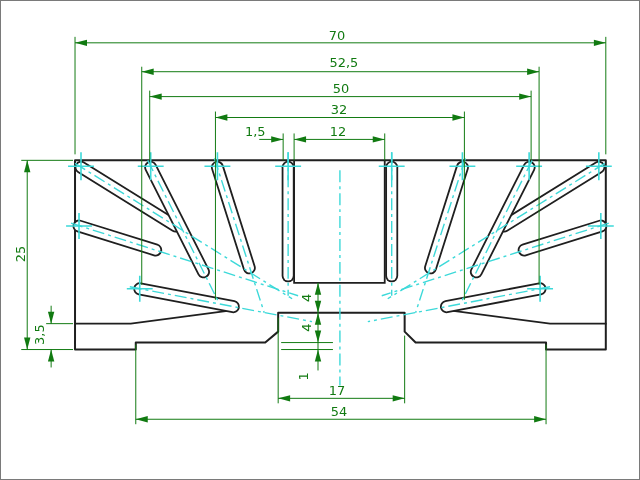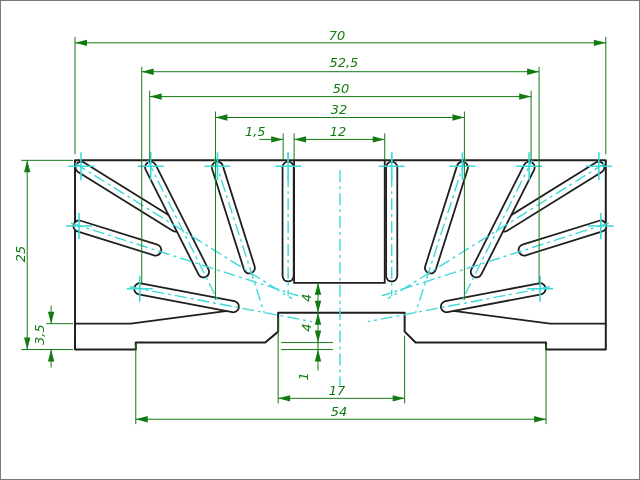--- a/index.html
+++ b/index.html
@@ -1,20 +1,20 @@
 <!DOCTYPE html>
 <html style="--c-background: #ffffff; --c-outline: #1f1f1f; --c-dimension: #117a11; --c-centerline: #3cd9d9;"><head>
 <meta charset="utf-8">
 <style>
   html,body{margin:0;padding:0;background:#fff;}
   #canvas{
     width:638px;height:478px;border:1px solid #7a7a7a;
     background:var(--c-background,#fff);
     font-family:"DejaVu Sans","Liberation Sans",sans-serif;
-    position:relative;overflow:hidden;font-style:italic;
+    position:relative;overflow:hidden;
   }
   svg{display:block;}
   .outline{stroke:var(--c-outline,#1f1f1f);stroke-width:2;fill:#ffffff;stroke-linejoin:round;}
   .iline{stroke:var(--c-outline,#1f1f1f);stroke-width:1.8;fill:none;stroke-linecap:round;}
   .slot-o{stroke:var(--c-outline,#1f1f1f);stroke-width:13;fill:none;stroke-linecap:round;}
   .slot-i{stroke:#ffffff;stroke-width:9.4;fill:none;stroke-linecap:round;}
   .cl{stroke:var(--c-centerline,#3cd9d9);stroke-width:1.4;fill:none;stroke-dasharray:12 4 3 4;}
   .tick{stroke:var(--c-centerline,#3cd9d9);stroke-width:1.6;fill:none;}
   .dim{stroke:var(--c-dimension,#117a11);stroke-width:1;fill:none;}
   .ar{fill:var(--c-dimension,#117a11);stroke:none;}

